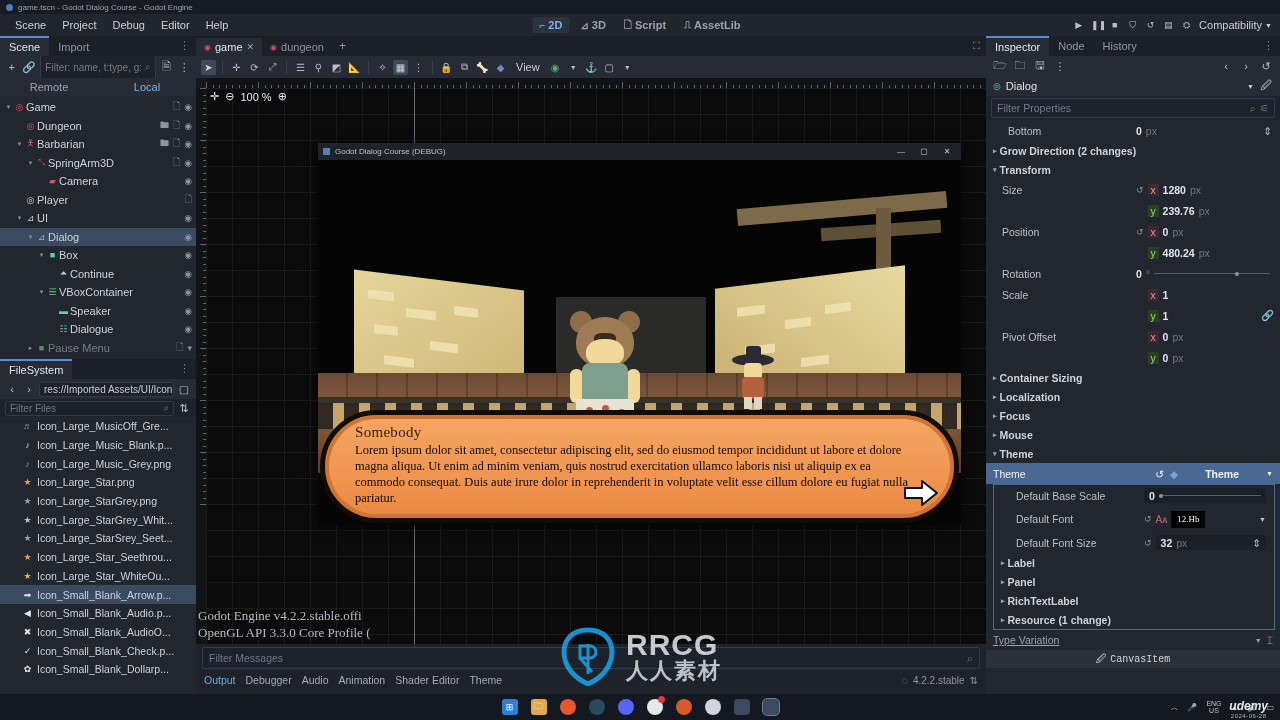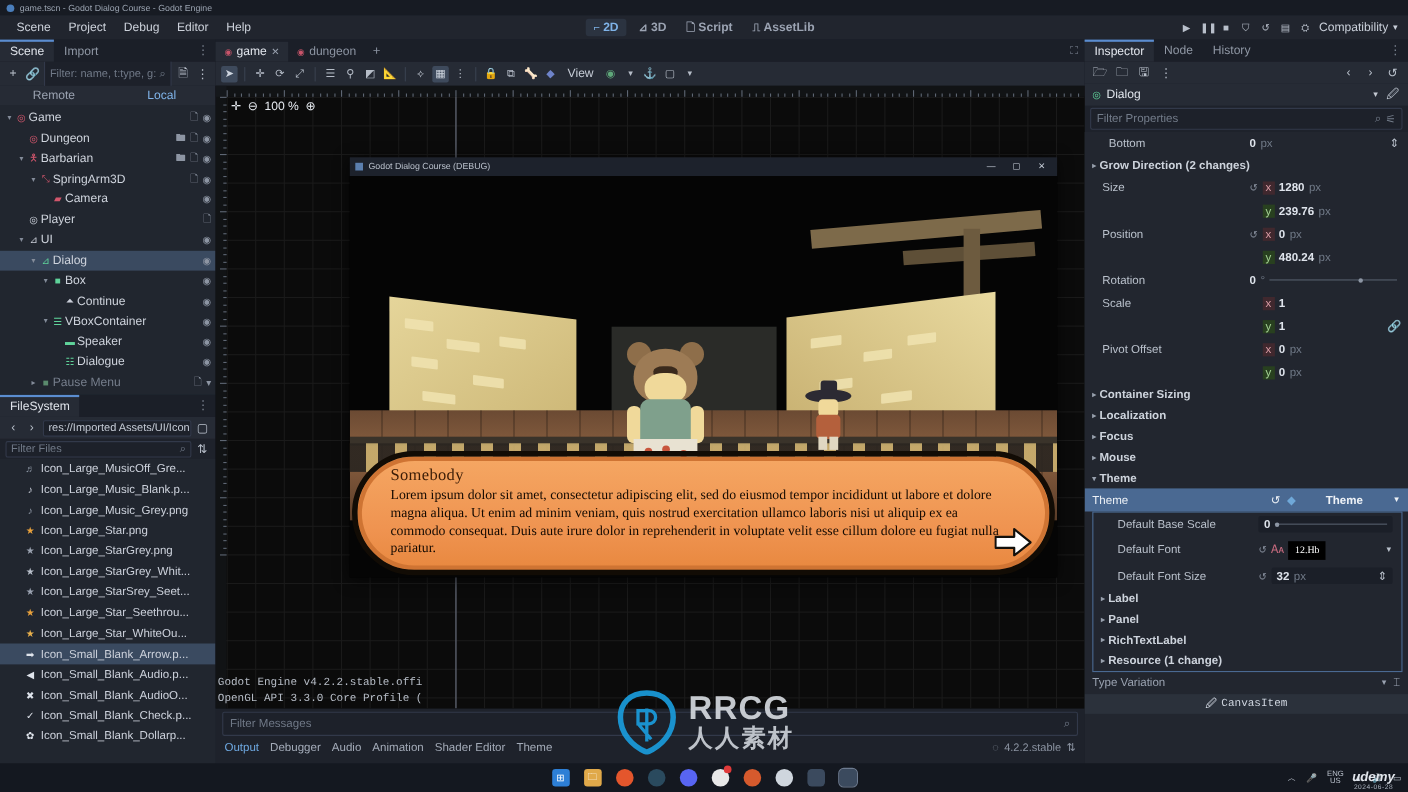--- a/index.html
+++ b/index.html
@@ -116,21 +116,21 @@
 
   .dlg-preview {
     position: absolute; left: 282px; top: 190px; width: 250px; height: 110px;
     background: linear-gradient(#f2a05e, #e8894a);
     border: 5px solid #1a1208; border-radius: 55px; z-index: 6; overflow: hidden;
     box-shadow: inset 0 0 0 3px #c86a2e;
   }
   .dlg-preview .spk { font-family: "Liberation Serif", serif; font-size: 15px; color: #2b1505; padding: 8px 0 0 26px; }
   .dlg-preview .bdy { font-family: "Liberation Serif", serif; font-size: 13px; color: #1c0e03; padding: 1px 10px 0 26px; line-height: 1.2; }
 
-  .dbg-overlay { position: absolute; left: 2px; bottom: 2px; font-family: Liberation Mono, monospace; font-size: 10px; color: #b6bcc6; line-height: 1.35; z-index: 9; white-space: nowrap; }
+  .dbg-overlay { position: absolute; left: 2px; bottom: 2px; font-family: Liberation Serif, serif; font-size: 13px; color: #b6bcc6; line-height: 1.35; z-index: 9; white-space: nowrap; }
 
   
   .gamewin { position: absolute; left: 122px; top: 65px; width: 643px; height: 382px; z-index: 20; box-shadow: 0 2px 14px #000a; }
   .gw-title { height: 17px; background: #1d222c; display: flex; align-items: center; padding: 0 5px; gap: 5px; }
   .gw-title .gwdot { width: 7px; height: 7px; background: #5b7fae; }
   .gw-title .gwt { font-size: 8px; color: #b9c0cb; flex: 1; }
   .gw-title .wb { width: 18px; text-align: center; font-size: 8px; color: #c5ccd6; }
   .gw-body { height: 365px; background: #000; position: relative; overflow: hidden; }
 
   .scene3d { position: absolute; inset: 0; background: #050505; }
@@ -225,21 +225,21 @@
   .section .ar { font-size: 7px; color: #98a0ad; }
   .theme-hdr { height: 21px; display: flex; align-items: center; background: #4a6992; font-size: 10.5px; color: #eef2f7; padding: 0 7px; }
   .theme-box { border: 1px solid #4a6992; margin: 0 5px 0 7px; }
   .val-field { background: #1b1f28; border-radius: 2px; height: 15px; display: flex; align-items: center; padding: 0 5px; gap: 4px; }
   .slider-line { flex: 1; height: 1px; background: #555e6c; position: relative; }
   .slider-line .knob { position: absolute; width: 4px; height: 4px; border-radius: 50%; background: #8d96a4; top: -1.5px; }
   .font-chip { width: 34px; height: 17px; background: #000; color: #fff; font-size: 9px; display: flex; align-items: center; justify-content: center; font-family: "Liberation Serif", serif; }
   .canvasitem-bar { height: 18px; background: #2b313b; display: flex; align-items: center; justify-content: center;
     font-family: "Liberation Mono", monospace; font-size: 10px; color: #cfd5df; gap: 4px; }
   .typevar { height: 20px; display: flex; align-items: center; font-size: 10.5px; color: #9aa2b0; padding: 0 7px; gap: 5px; }
-  .typevar .tv { flex: 1; }
+  .typevar .tv { flex: 1; text-decoration: underline; }
 
   
   .taskbar { height: 26px; background: #141820; display: flex; align-items: center; justify-content: center; gap: 13px; flex: 0 0 26px; position: relative; }
   .tb-ico { width: 16px; height: 16px; border-radius: 3px; display: flex; align-items: center; justify-content: center; font-size: 9px; color: #fff; }
   .tray { position: absolute; right: 6px; display: flex; align-items: center; gap: 9px; font-size: 8px; color: #b9c0cb; }
   .tray .lang { display: flex; flex-direction: column; align-items: center; line-height: 1.05; font-size: 7px; }
 
   
   .wm { position: absolute; left: 50%; top: 626px; transform: translateX(-50%); z-index: 60; display: flex; align-items: center; gap: 8px; opacity: .9; pointer-events: none; }
   .wm-ring { width: 60px; height: 60px; }
@@ -943,20 +943,24 @@
               <span class="num">0</span>
               <span class="unit">px</span>
               <span style="margin-left:auto;padding-right:8px">⇕</span>
             </span>
           </div>
           <div class="section">
             <span class="ar">▸</span>
             <span>Grow Direction</span>
             <span class="chg">(2 changes)</span>
           </div>
+          <div class="section">
+            <span class="ar">▾</span>
+            <span>Transform</span>
+          </div>
           <div class="prow">
             <span class="pname">Size</span>
             <span class="pval">
               <span class="rev">↺</span>
               <span class="axis x">x</span>
               <span class="num">1280</span>
               <span class="unit">px</span>
             </span>
           </div>
           <div class="prow">

